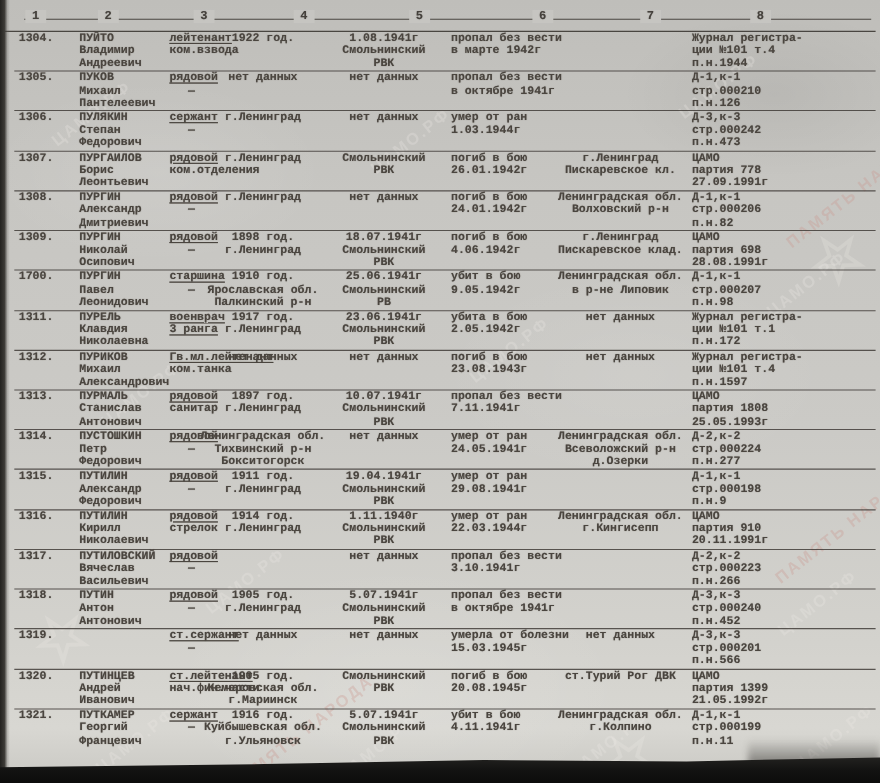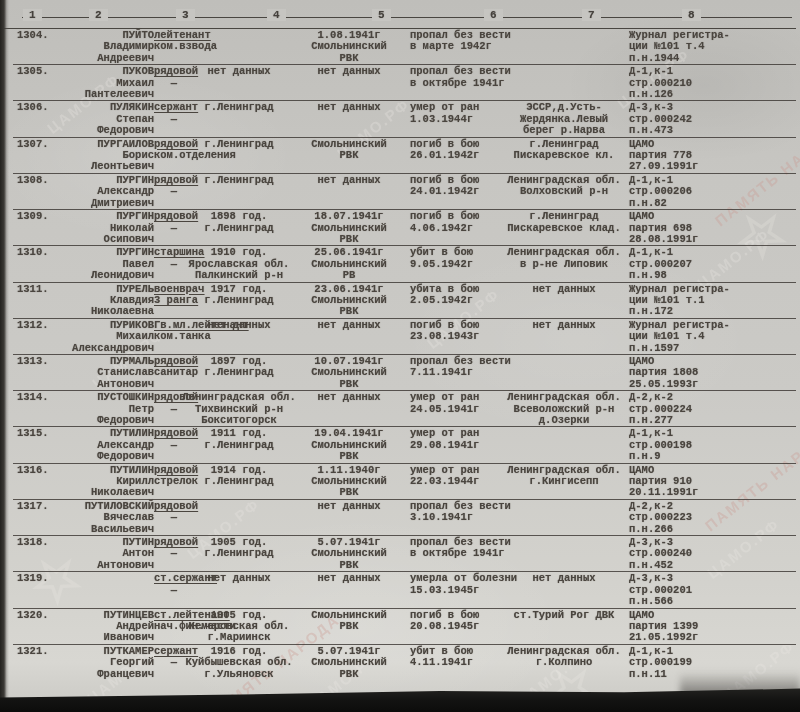--- a/index.html
+++ b/index.html
@@ -34,21 +34,21 @@
 
   
   .sheet{position:absolute;left:0;right:4px;top:28px;padding-left:13px;
     border-top:1.6px solid rgba(52,48,43,.85);}
   .row{display:grid;grid-template-columns:59px 82px 40px 90px 20px 90px 16px 89px 130px 156px;
     min-height:35px;border-bottom:1.4px solid rgba(52,48,43,.78);padding-top:1px;box-sizing:border-box;}
   .row:last-child{border-bottom:none;font-family:Liberation Mono, monospace;}
   .cell{overflow:visible;font-size:10.5px;font-weight:700;color:#4a453f;
     text-shadow:0 0 1px rgba(74,69,62,.55);}
   .c1{grid-column:1;padding-left:4px;}
-  .c2{grid-column:2;text-align:right;}
+  .c2{grid-column:2;}
   .c3{grid-column:3;}
   .c4{grid-column:4;}
   .c5{grid-column:6;}
   .c6{grid-column:8;}
   .c7{grid-column:9;}
   .c8{grid-column:10;}
   .ln{line-height:11.4px;white-space:nowrap;}
   .c4 .ln,.c5 .ln,.c7 .ln{display:flex;justify-content:center;}
   .ln.u{text-decoration:underline;text-underline-offset:2px;text-decoration-thickness:1px;}
   .ln.dash{padding-left:1.6em;}
@@ -94,20 +94,23 @@
         </div>
     <div class="cell c2">
           <div class="ln">ПУЙТО</div>
           <div class="ln">Владимир</div>
           <div class="ln">Андреевич</div>
         </div>
     <div class="cell c3">
           <div class="ln u">лейтенант</div>
           <div class="ln">ком.взвода</div>
         </div>
+    <div class="cell c4">
+          <div class="ln">1922 год.</div>
+        </div>
     <div class="cell c5">
           <div class="ln">1.08.1941г</div>
           <div class="ln">Смольнинский</div>
           <div class="ln">РВК</div>
         </div>
     <div class="cell c6">
           <div class="ln">пропал без вести</div>
           <div class="ln">в марте 1942г</div>
         </div>
     <div class="cell c7"></div>
@@ -163,25 +166,20 @@
     <div class="cell c4">
           <div class="ln">г.Ленинград</div>
         </div>
     <div class="cell c5">
           <div class="ln">нет данных</div>
         </div>
     <div class="cell c6">
           <div class="ln">умер от ран</div>
           <div class="ln">1.03.1944г</div>
         </div>
-    <div class="cell c7">
-          <div class="ln">ЭССР,д.Усть-</div>
-          <div class="ln">Жердянка.Левый</div>
-          <div class="ln">берег р.Нарва</div>
-        </div>
     <div class="cell c8">
           <div class="ln">Д-3,к-3</div>
           <div class="ln">стр.000242</div>
           <div class="ln">п.н.473</div>
         </div>
   </div>
       <div class="row">
     <div class="cell c1">
           <div class="ln">1307.</div>
         </div>
@@ -279,21 +277,21 @@
           <div class="ln">Пискаревское клад.</div>
         </div>
     <div class="cell c8">
           <div class="ln">ЦАМО</div>
           <div class="ln">партия 698</div>
           <div class="ln">28.08.1991г</div>
         </div>
   </div>
       <div class="row">
     <div class="cell c1">
-          <div class="ln">1310.</div>
+          <div class="ln">1700.</div>
         </div>
     <div class="cell c2">
           <div class="ln">ПУРГИН</div>
           <div class="ln">Павел</div>
           <div class="ln">Леонидович</div>
         </div>
     <div class="cell c3">
           <div class="ln u">старшина</div>
           <div class="ln dash">—</div>
         </div>

